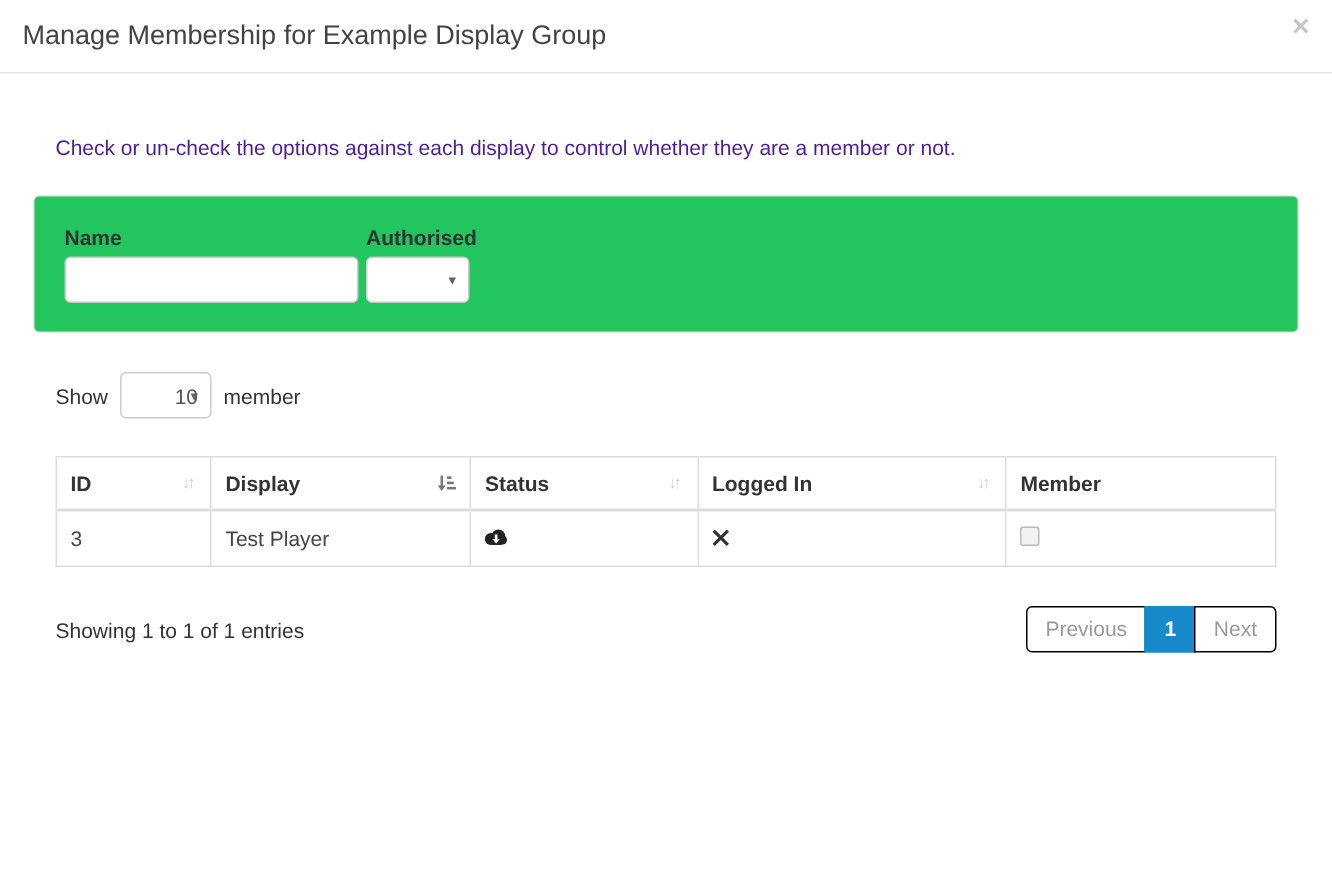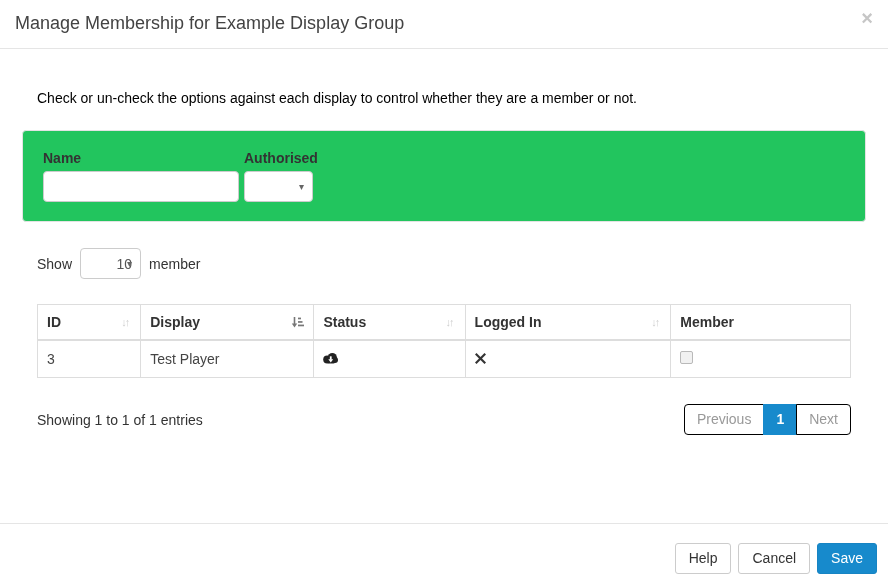--- a/index.html
+++ b/index.html
@@ -34,21 +34,21 @@
     border: 1px solid transparent; border-radius: 4px 4px 0 0;
   }
   .nav-tab.active {
     color: #555; background: #fff;
     border-color: #ddd #ddd #fff #ddd;
   }
   .nav-tab.inactive { color: #2fa4e7; }
 
   .tab-content { padding: 0 15px; }
 
-  .description { margin-top: 20px; color: #000000; }
+  .description { margin-top: 20px; color: #4c1d95; }
 
   
   .filter-well {
     margin: 24px -15px 0 -15px;
     background: #22c55e;
     border: 1px solid #e3e3e3;
     border-radius: 4px;
     padding: 19px 20px;
     display: flex; align-items: flex-start;
   }
@@ -242,19 +242,14 @@
         <div class="pagination">
           <button class="page-btn first">Previous</button>
           <button class="page-btn active">1</button>
           <button class="page-btn last">Next</button>
         </div>
       </div>
 
     </div>
   </div>
 
-  <div class="modal-footer">
-    <button class="btn">Help</button>
-    <button class="btn">Cancel</button>
-    <button class="btn btn-primary">Save</button>
-  </div>
 
 </div>
 
 </body></html>

